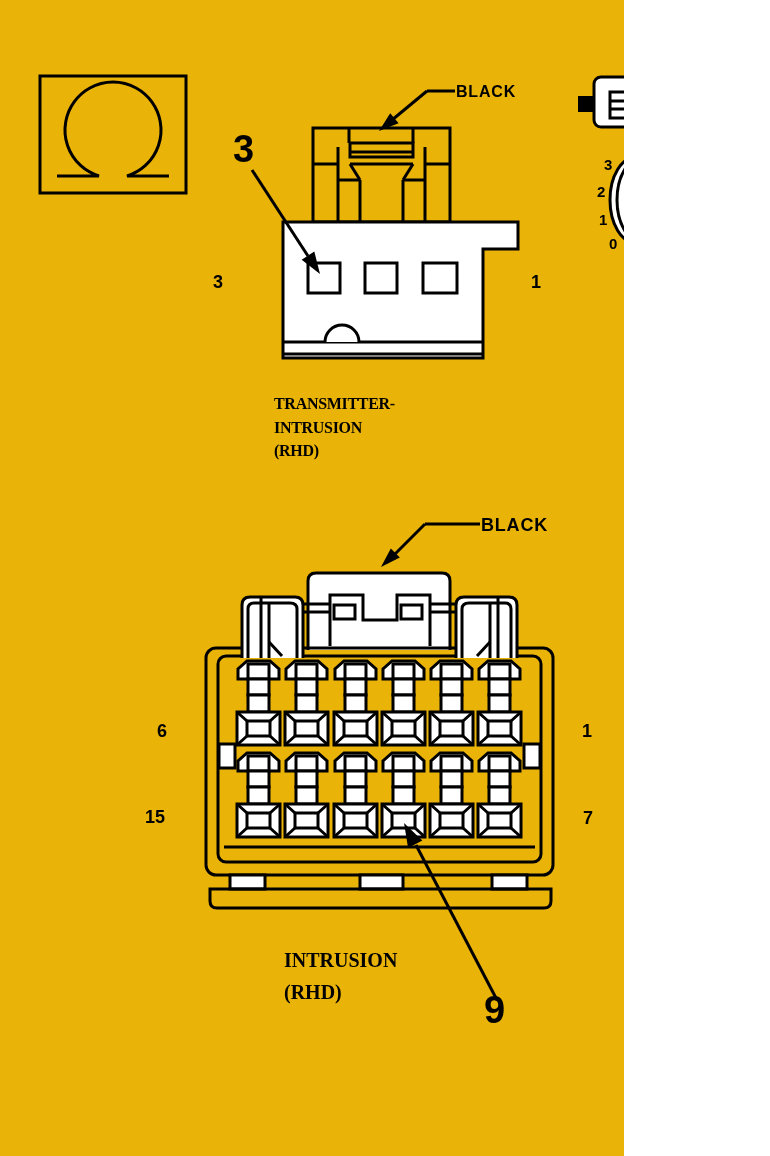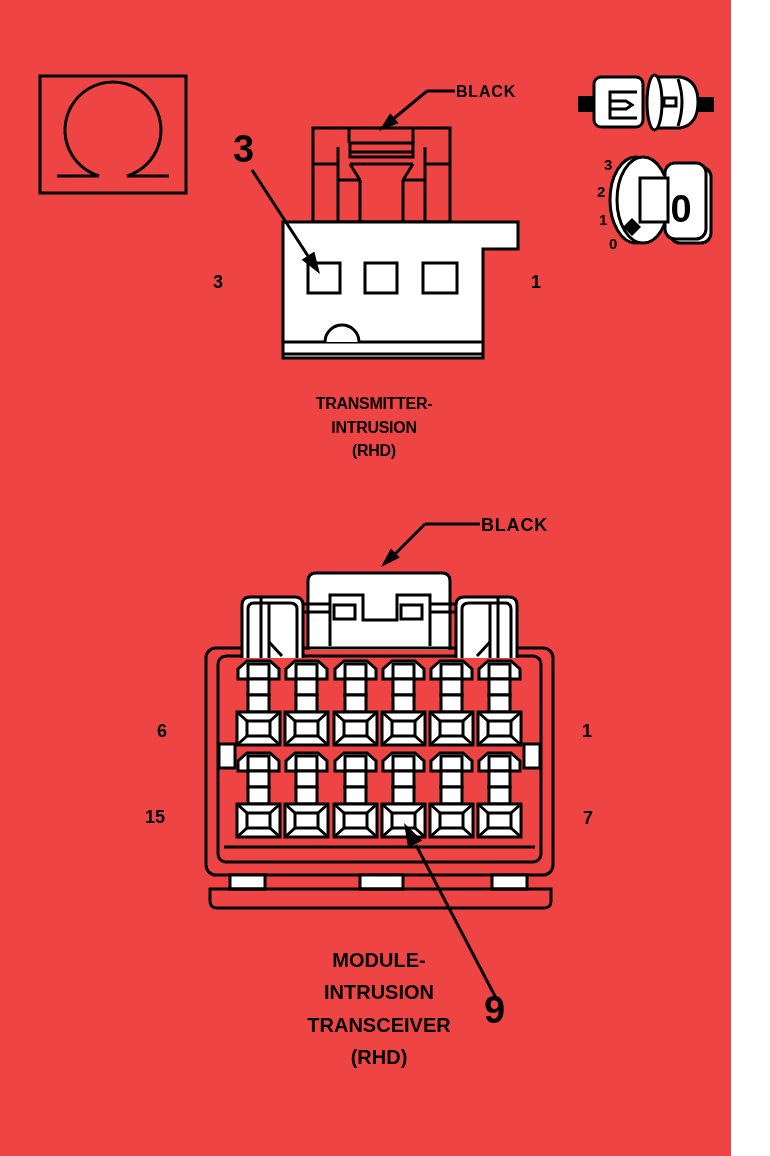--- a/index.html
+++ b/index.html
@@ -1,26 +1,26 @@
 <!DOCTYPE html>
 <html><head>
 <meta charset="utf-8">
 <style>
   html,body{margin:0;padding:0;background:#fff;}
-  .page{position:relative;width:731px;height:1156px;background:#ef4444;overflow:hidden;
+  .page{position:relative;width:624px;height:1156px;background:#eab308;overflow:hidden;
         font-family:"Liberation Sans",sans-serif;color:#000;}
   .abs{position:absolute;line-height:1;white-space:nowrap;}
   svg{position:absolute;left:0;top:0;}
   .ln{stroke:#000;stroke-width:3;fill:none;stroke-linejoin:miter;stroke-linecap:butt;}
   .wh{fill:#fff;}
   .blk{fill:#000;stroke:none;}
   .lbl{font-weight:700;font-size:18px;}
   .callout{font-weight:700;font-size:38px;}
   .blacklbl{font-weight:700;letter-spacing:0.8px;}
-  .cap{position:absolute;text-align:center;font-weight:700;}
+  .cap{position:absolute;text-align:left;font-weight:700;font-family:Liberation Serif, serif;}
   .cap div{line-height:23.5px;}
   .cap2 div{line-height:32.3px;}
   .dialnum{font-weight:700;font-size:15px;}
 </style>
 </head>
 <body>
 
 <div class="page">
 
 <svg width="770" height="1156" viewBox="0 0 770 1156">
@@ -195,20 +195,18 @@
 <div class="abs blacklbl" style="left:481px;top:516px;font-size:18px;">BLACK</div>
 
 <div class="abs lbl" style="left:157px;top:722px;">6</div>
 <div class="abs lbl" style="left:582px;top:722px;">1</div>
 <div class="abs lbl" style="left:145px;top:808px;">15</div>
 <div class="abs lbl" style="left:583px;top:809px;">7</div>
 
 <div class="abs callout" style="left:484px;top:991px;">9</div>
 
 <div class="cap cap2" style="left:284px;top:944px;width:190px;font-size:20px;">
-  <div>MODULE-</div>
   <div>INTRUSION</div>
-  <div>TRANSCEIVER</div>
   <div>(RHD)</div>
 </div>
 
 
 </div>
 
 </body></html>

